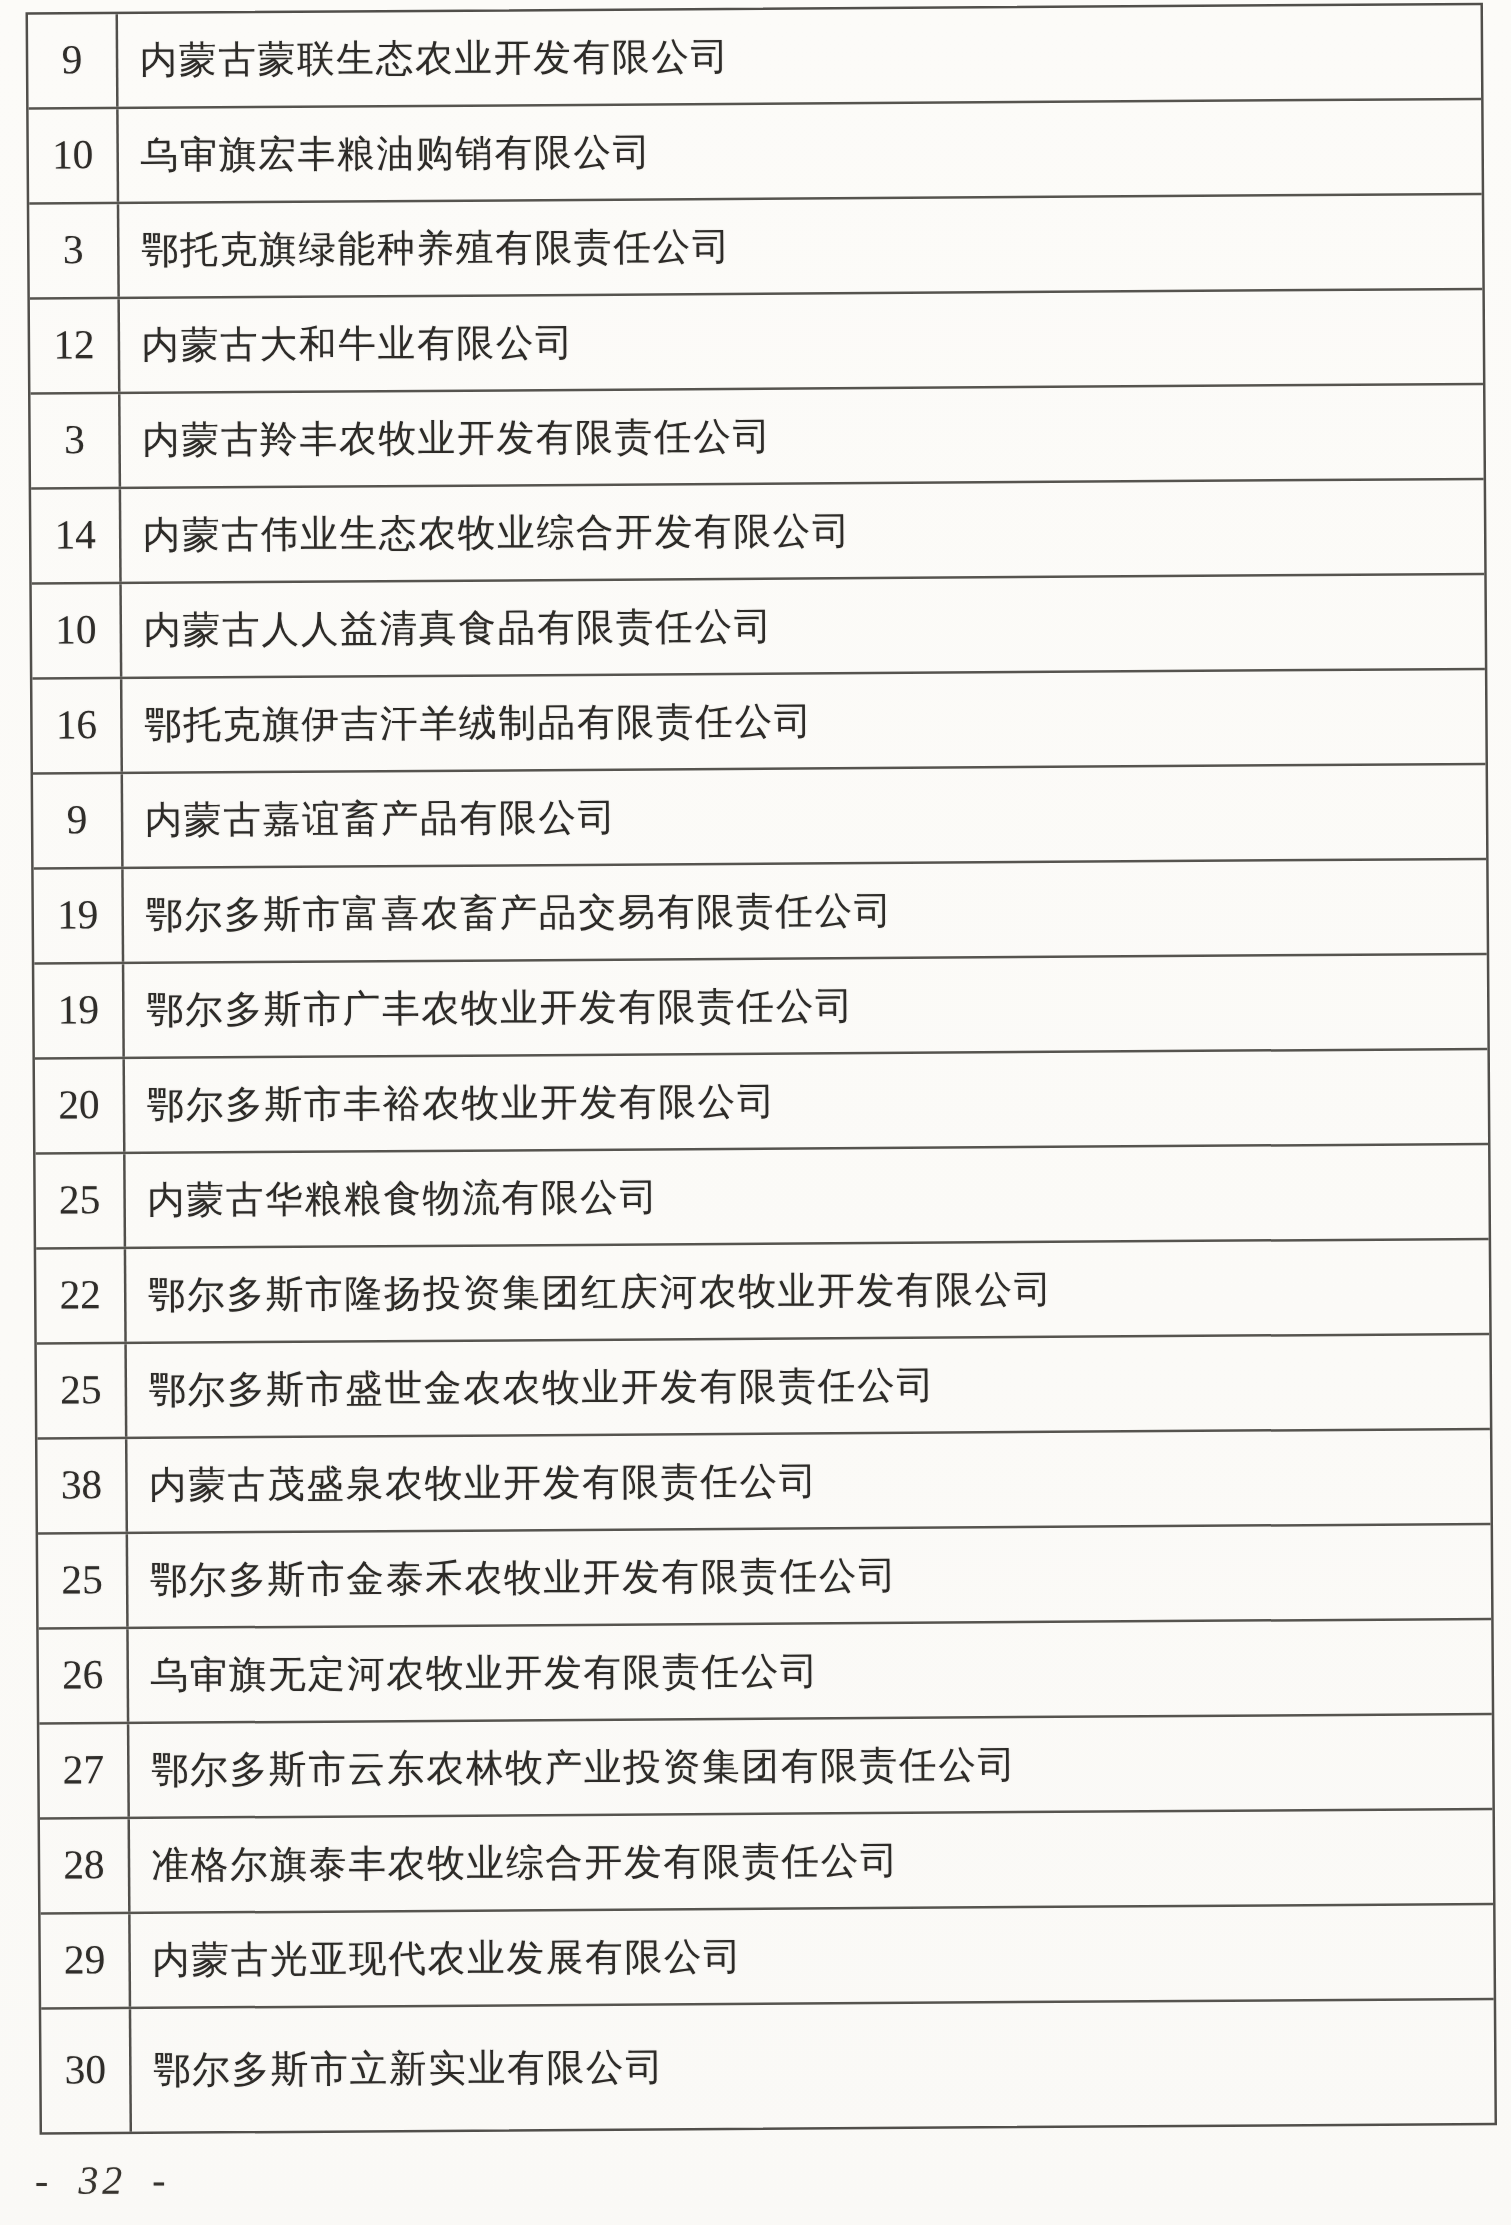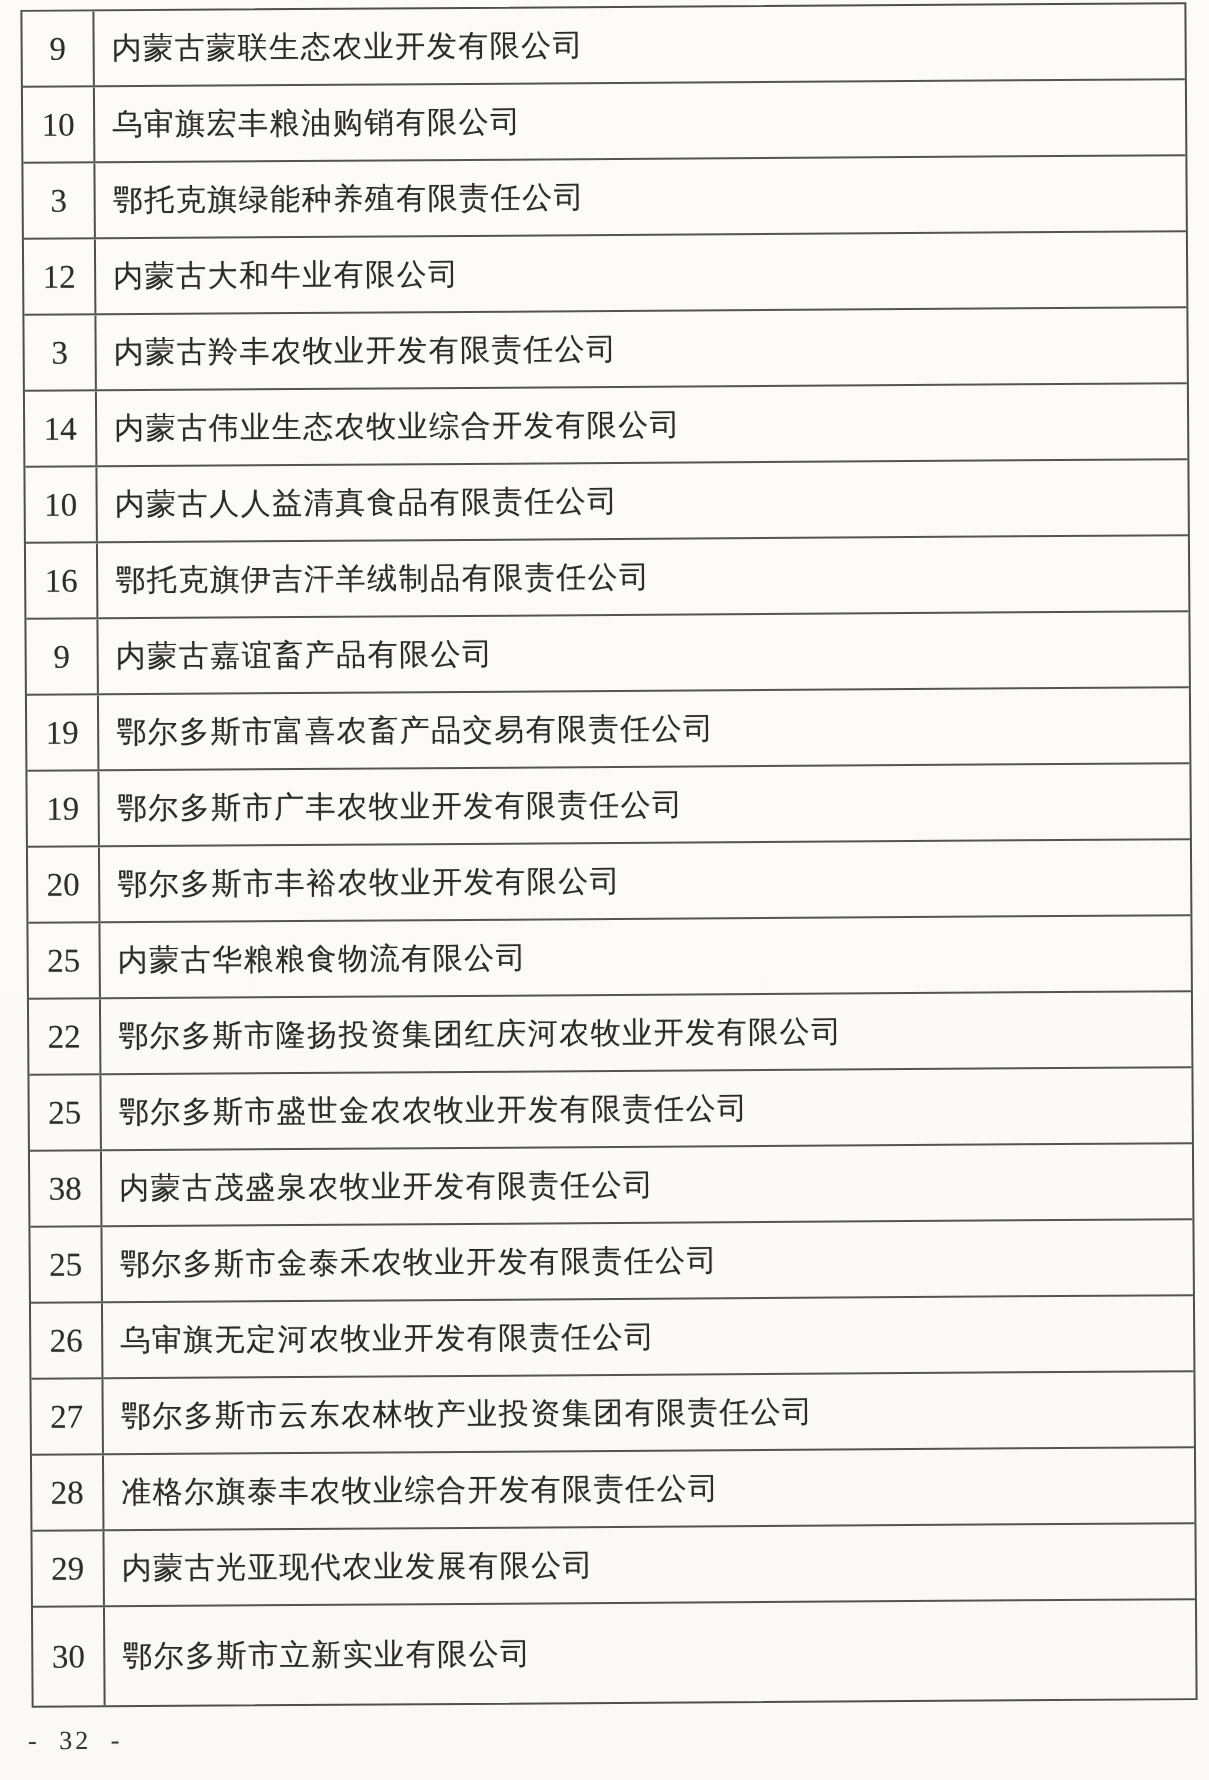--- a/index.html
+++ b/index.html
@@ -59,26 +59,27 @@
     letter-spacing: 1.5px;
     color: #2d2b28;
     text-shadow: 0 0 1px rgba(70, 66, 60, 0.35);
     white-space: nowrap;
     overflow: hidden;
   }
   .footer {
     position: absolute;
     left: 28px;
     top: 1726px;
-    font-size: 26px;
+    font-size: 32px;
     letter-spacing: 3px;
     word-spacing: 10px;
     color: #37342f;
     transform: rotate(-0.3deg);
     text-shadow: 0 0 1px rgba(70, 66, 60, 0.3);
+    font-style: italic;
   }
 </style>
 </head>
 <body>
 
 <div class="page">
   <div class="table" id="company-table">
   <div class="row">
     <div class="cell-num">
       <span>9</span>

